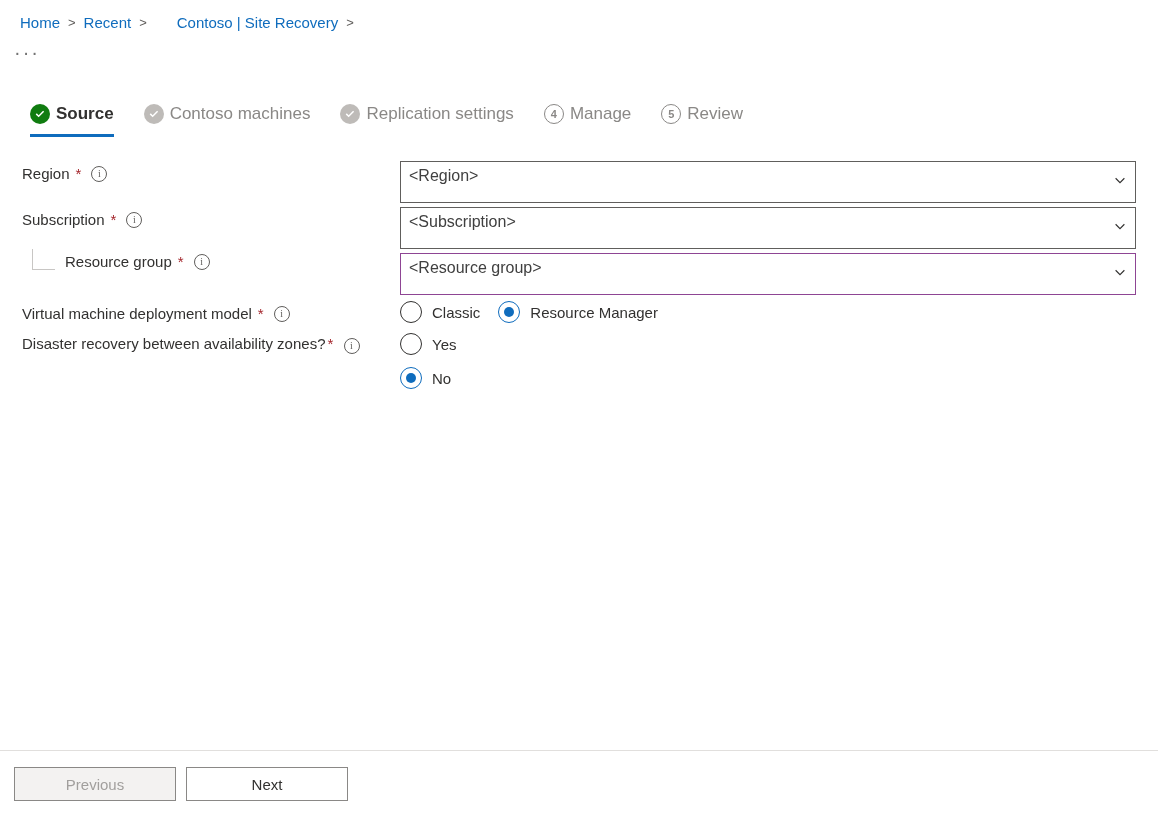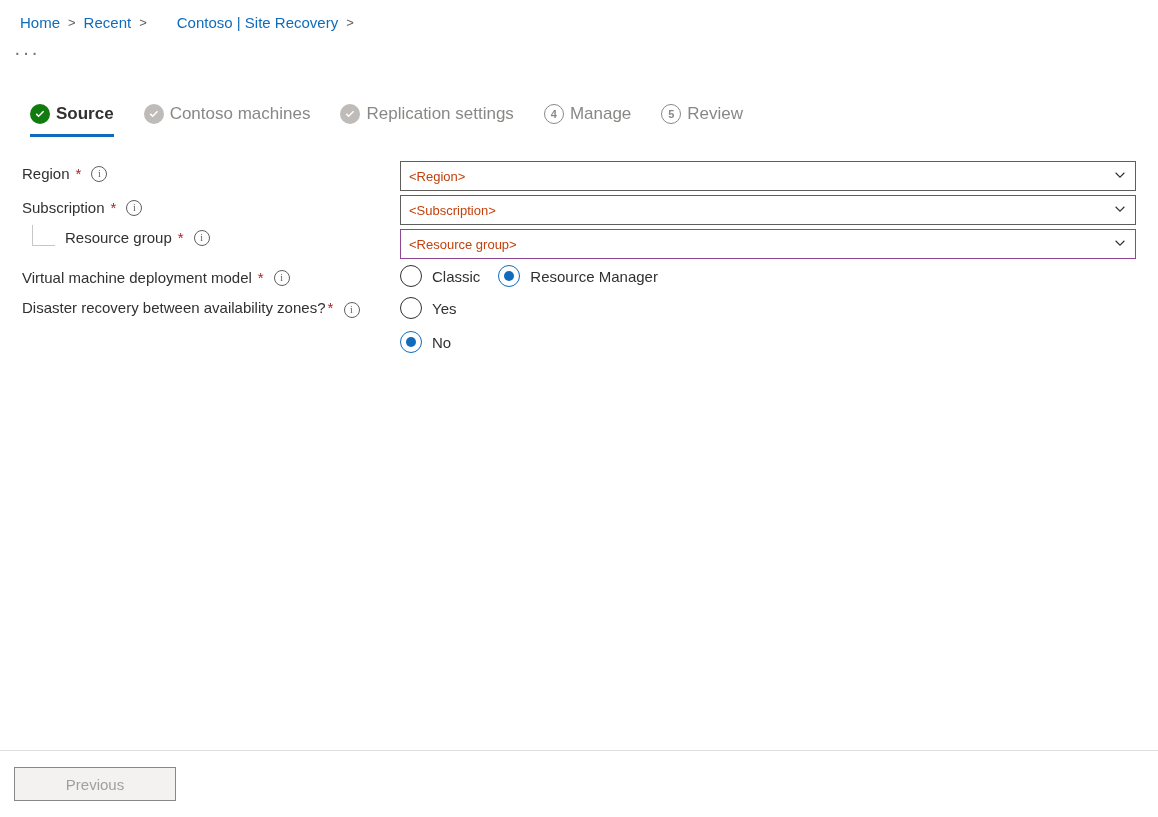--- a/index.html
+++ b/index.html
@@ -111,23 +111,23 @@
   .field-col {
     flex:1;
     max-width: 738px;
   }
   .dropdown {
     position:relative;
     border:1px solid #605e5c;
     height:28px;
     display:flex;
     align-items:center;
-    padding: 0 30px 0 8px;
-    font-size:13px;
-    color:#c2410c;
+    padding: 0 30px 12px 8px;
+    font-size:16px;
+    color:#404040;
     cursor:pointer;
     background:#fff;
   }
   .dropdown.active { border-color:#8e4594; }
   .dropdown .chev {
     position:absolute; right:8px; top:50%; transform:translateY(-50%);
     pointer-events:none;
   }
   .chev svg { width:14px;height:14px; }
 
@@ -360,13 +360,14 @@
           <span>No</span>
         </div>
       </div>
     </div>
   </div>
 
 </div>
 
 <div class="footer">
   <div class="btn disabled">Previous</div>
+  <div class="btn">Next</div>
 </div>
 
 </body></html>

